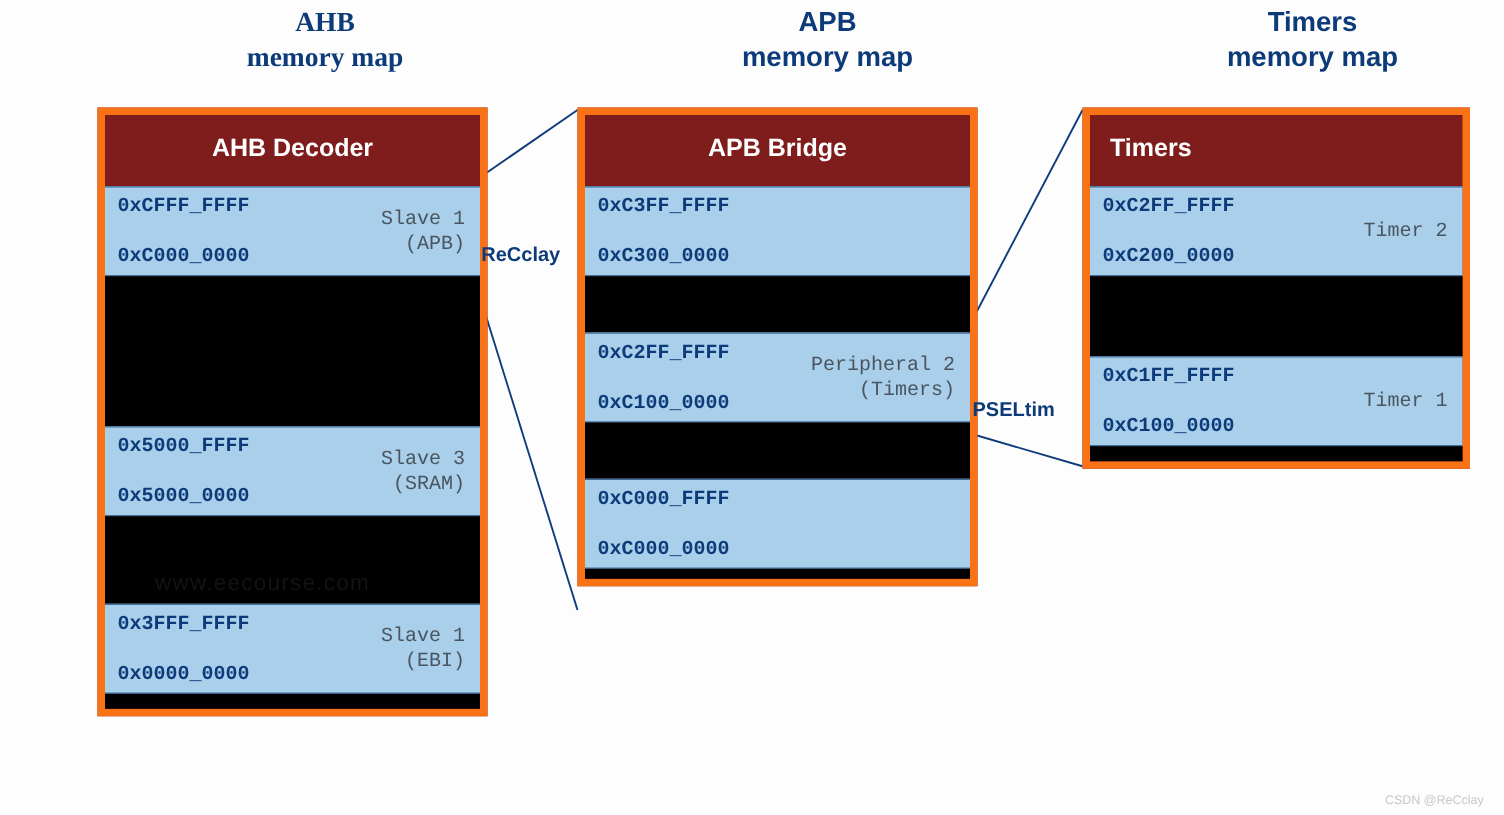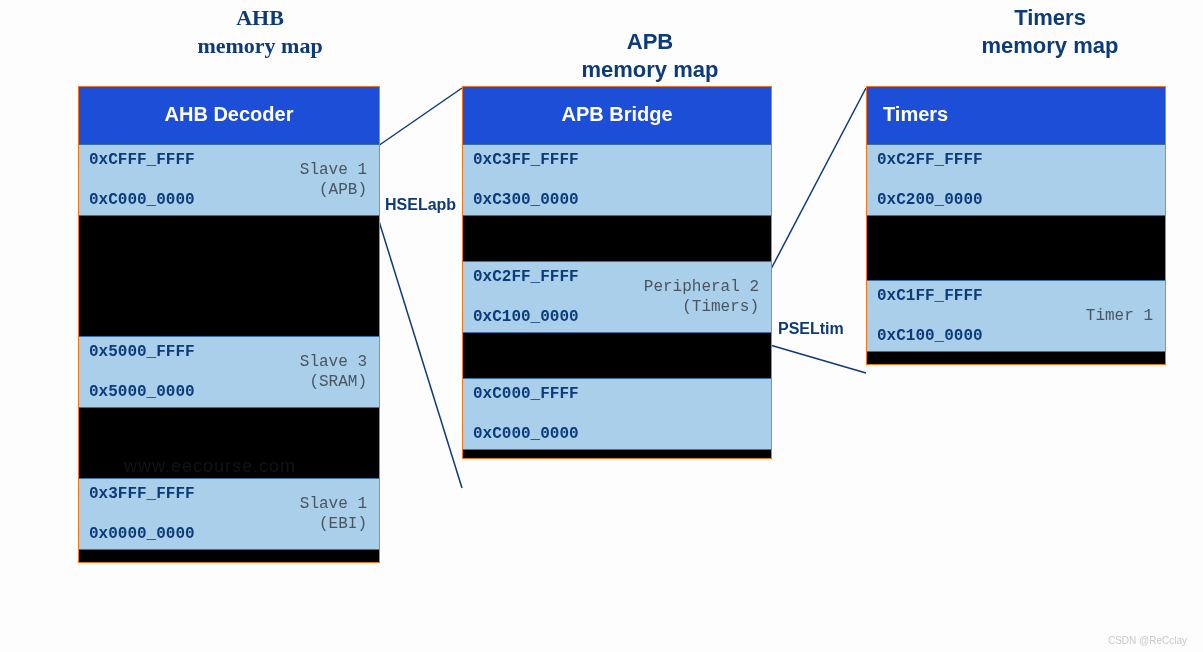--- a/index.html
+++ b/index.html
@@ -22,22 +22,22 @@
     position: absolute;
     color: #0d3b7a;
     font-weight: 700;
     font-size: 22px;
     text-align: center;
     line-height: 1.25;
     width: 300px;
   }
   .mapbox {
     position: absolute;
-    background: #1d4ed8;
-    border: 1px solid #f97316;
+    background: #7f1d1d;
+    border: 6px solid #f97316;
   }
   .map-header {
     color: #fff;
     font-weight: 700;
     font-size: 20px;
     text-align: center;
     padding: 16px 0 18px;
   }
   .region {
     background: #a9cfea;
@@ -111,21 +111,21 @@
   <line x1="378" y1="146" x2="462" y2="88" stroke="#0d3b7a" stroke-width="1.5"></line>
   <line x1="378" y1="218" x2="462" y2="488" stroke="#0d3b7a" stroke-width="1.5"></line>
   <line x1="770" y1="271" x2="866" y2="88" stroke="#0d3b7a" stroke-width="1.5"></line>
   <line x1="770" y1="345" x2="866" y2="373" stroke="#0d3b7a" stroke-width="1.5"></line>
 </svg>
 
 <div class="col-title" style="left:110px; top:4px;font-family:Liberation Serif, serif;">
   <span>AHB</span><br>
   <span>memory map</span>
 </div>
-<div class="col-title" style="left:500px; top:4px;margin-top:24px;">
+<div class="col-title" style="left:512px; top:4px;">
   <span>APB</span><br>
   <span>memory map</span>
 </div>
 <div class="col-title" style="left:900px; top:4px;">
   <span>Timers</span><br>
   <span>memory map</span>
 </div>
 
 <div class="mapbox" style="left:78px; top:86px; width:300px;">
   <div class="map-header">AHB Decoder</div>
@@ -159,21 +159,21 @@
     <div class="label">
       <span>Slave 1</span>
       <span>(EBI)</span>
     </div>
   </div>
   <div class="gap small"></div>
 </div>
 
 <div class="faint-url" style="left:124px; top:456px;">www.eecourse.com</div>
 
-<div class="sig" style="left:385px; top:196px;">HSELapb</div>
+<div class="sig" style="left:385px; top:196px;">ReCclay</div>
 
 <div class="mapbox" style="left:462px; top:86px; width:308px;">
   <div class="map-header">APB Bridge</div>
   <div class="region">
     <div class="addrs">
       <span>0xC3FF_FFFF</span>
       <span>0xC300_0000</span>
     </div>
   </div>
   <div class="gap med"></div>
@@ -199,20 +199,23 @@
 
 <div class="sig" style="left:778px; top:320px;">PSELtim</div>
 
 <div class="mapbox" style="left:866px; top:86px; width:298px;">
   <div class="map-header" style="text-align:left; padding-left:16px;">Timers</div>
   <div class="region">
     <div class="addrs">
       <span>0xC2FF_FFFF</span>
       <span>0xC200_0000</span>
     </div>
+    <div class="label">
+      <span>Timer 2</span>
+    </div>
   </div>
   <div class="gap" style="height:64px;"></div>
   <div class="region">
     <div class="addrs">
       <span>0xC1FF_FFFF</span>
       <span>0xC100_0000</span>
     </div>
     <div class="label">
       <span>Timer 1</span>
     </div>

